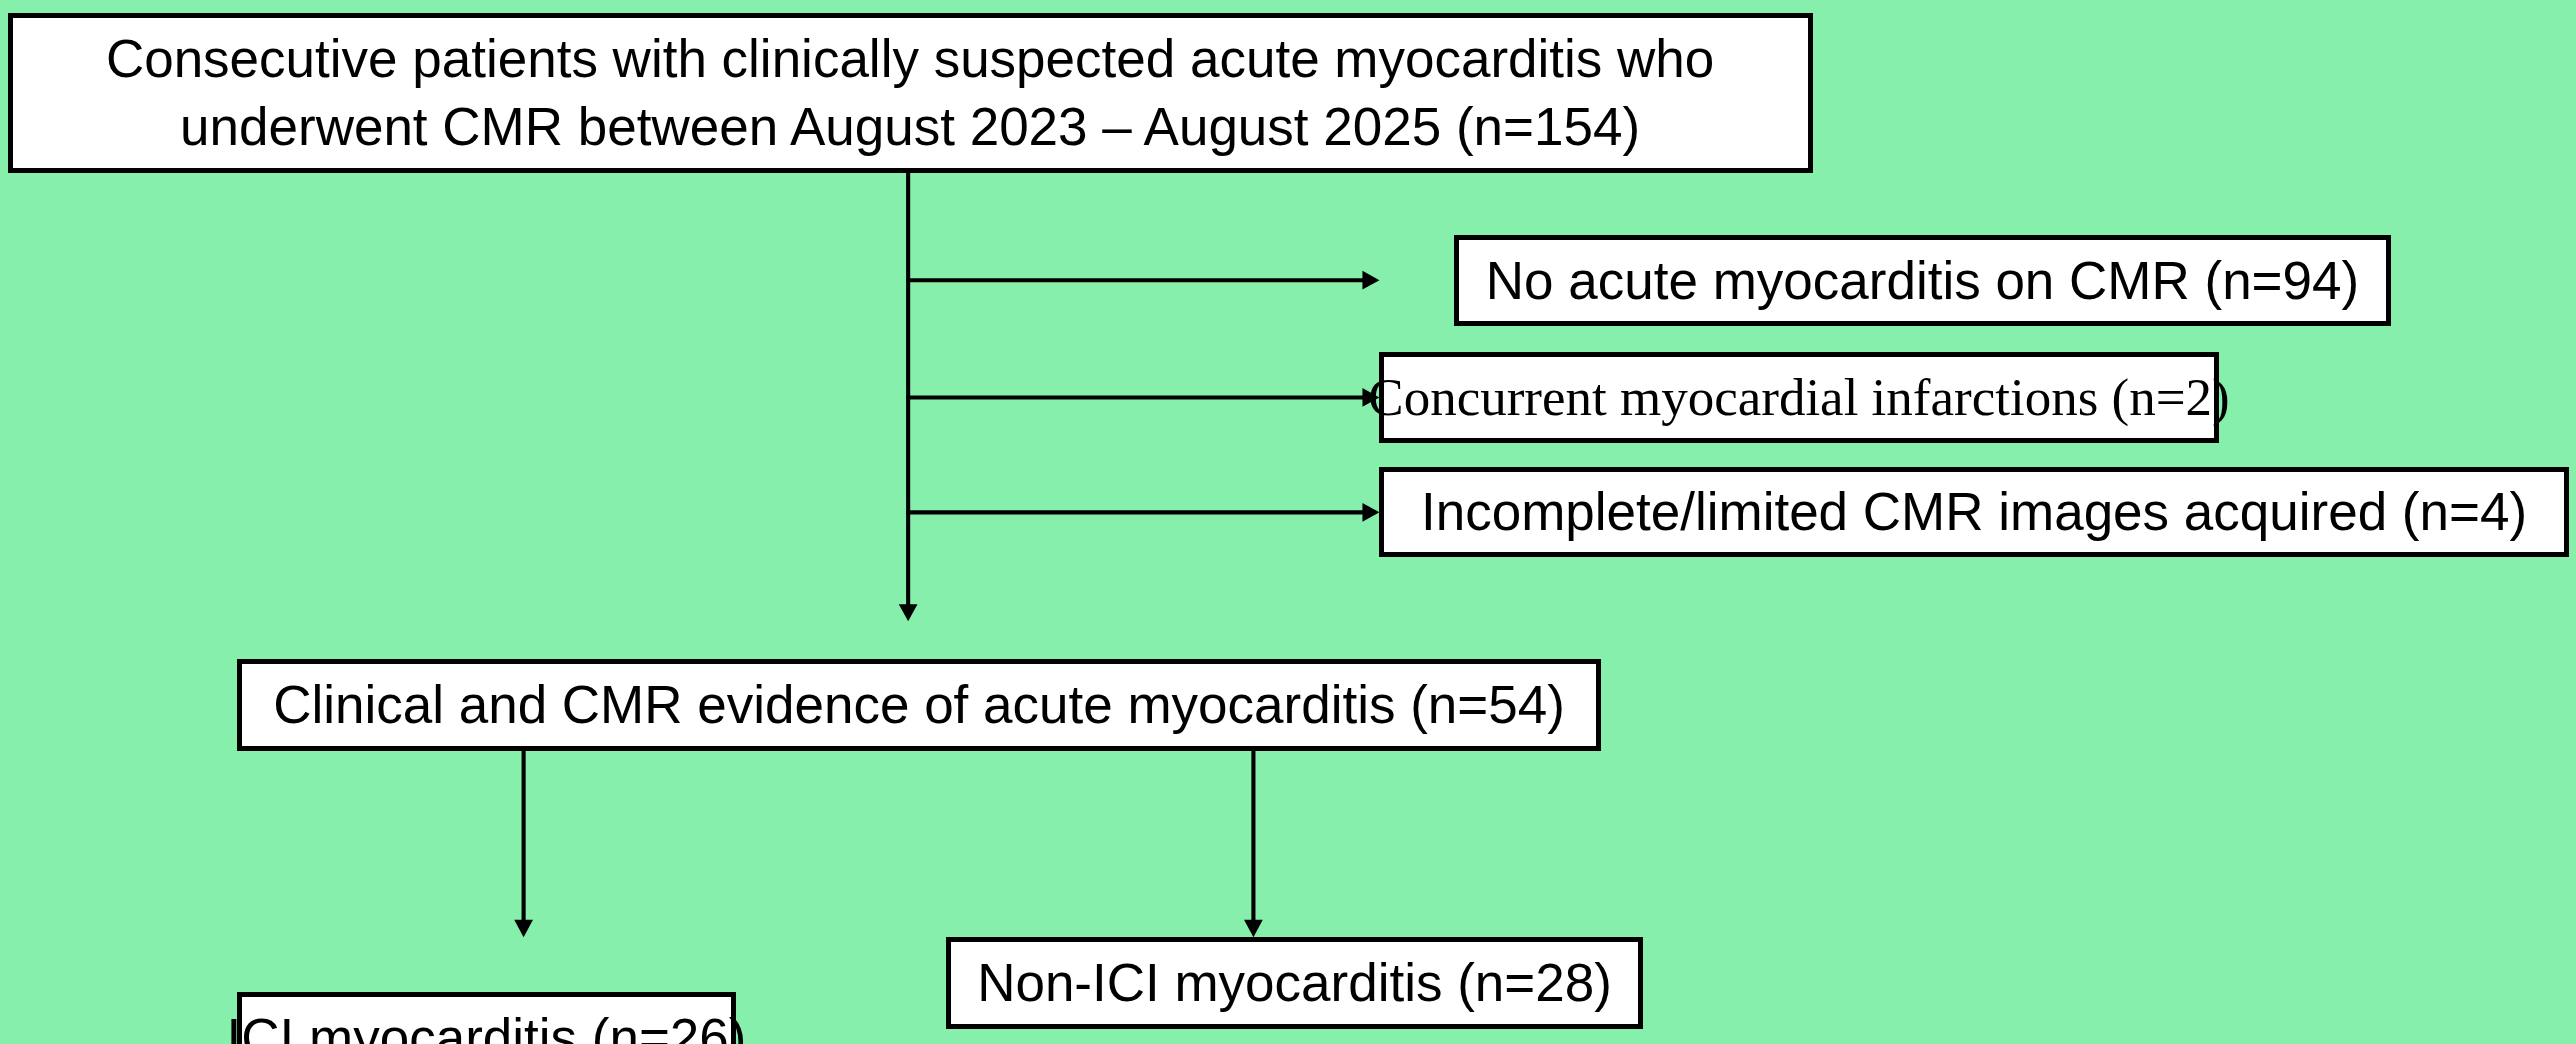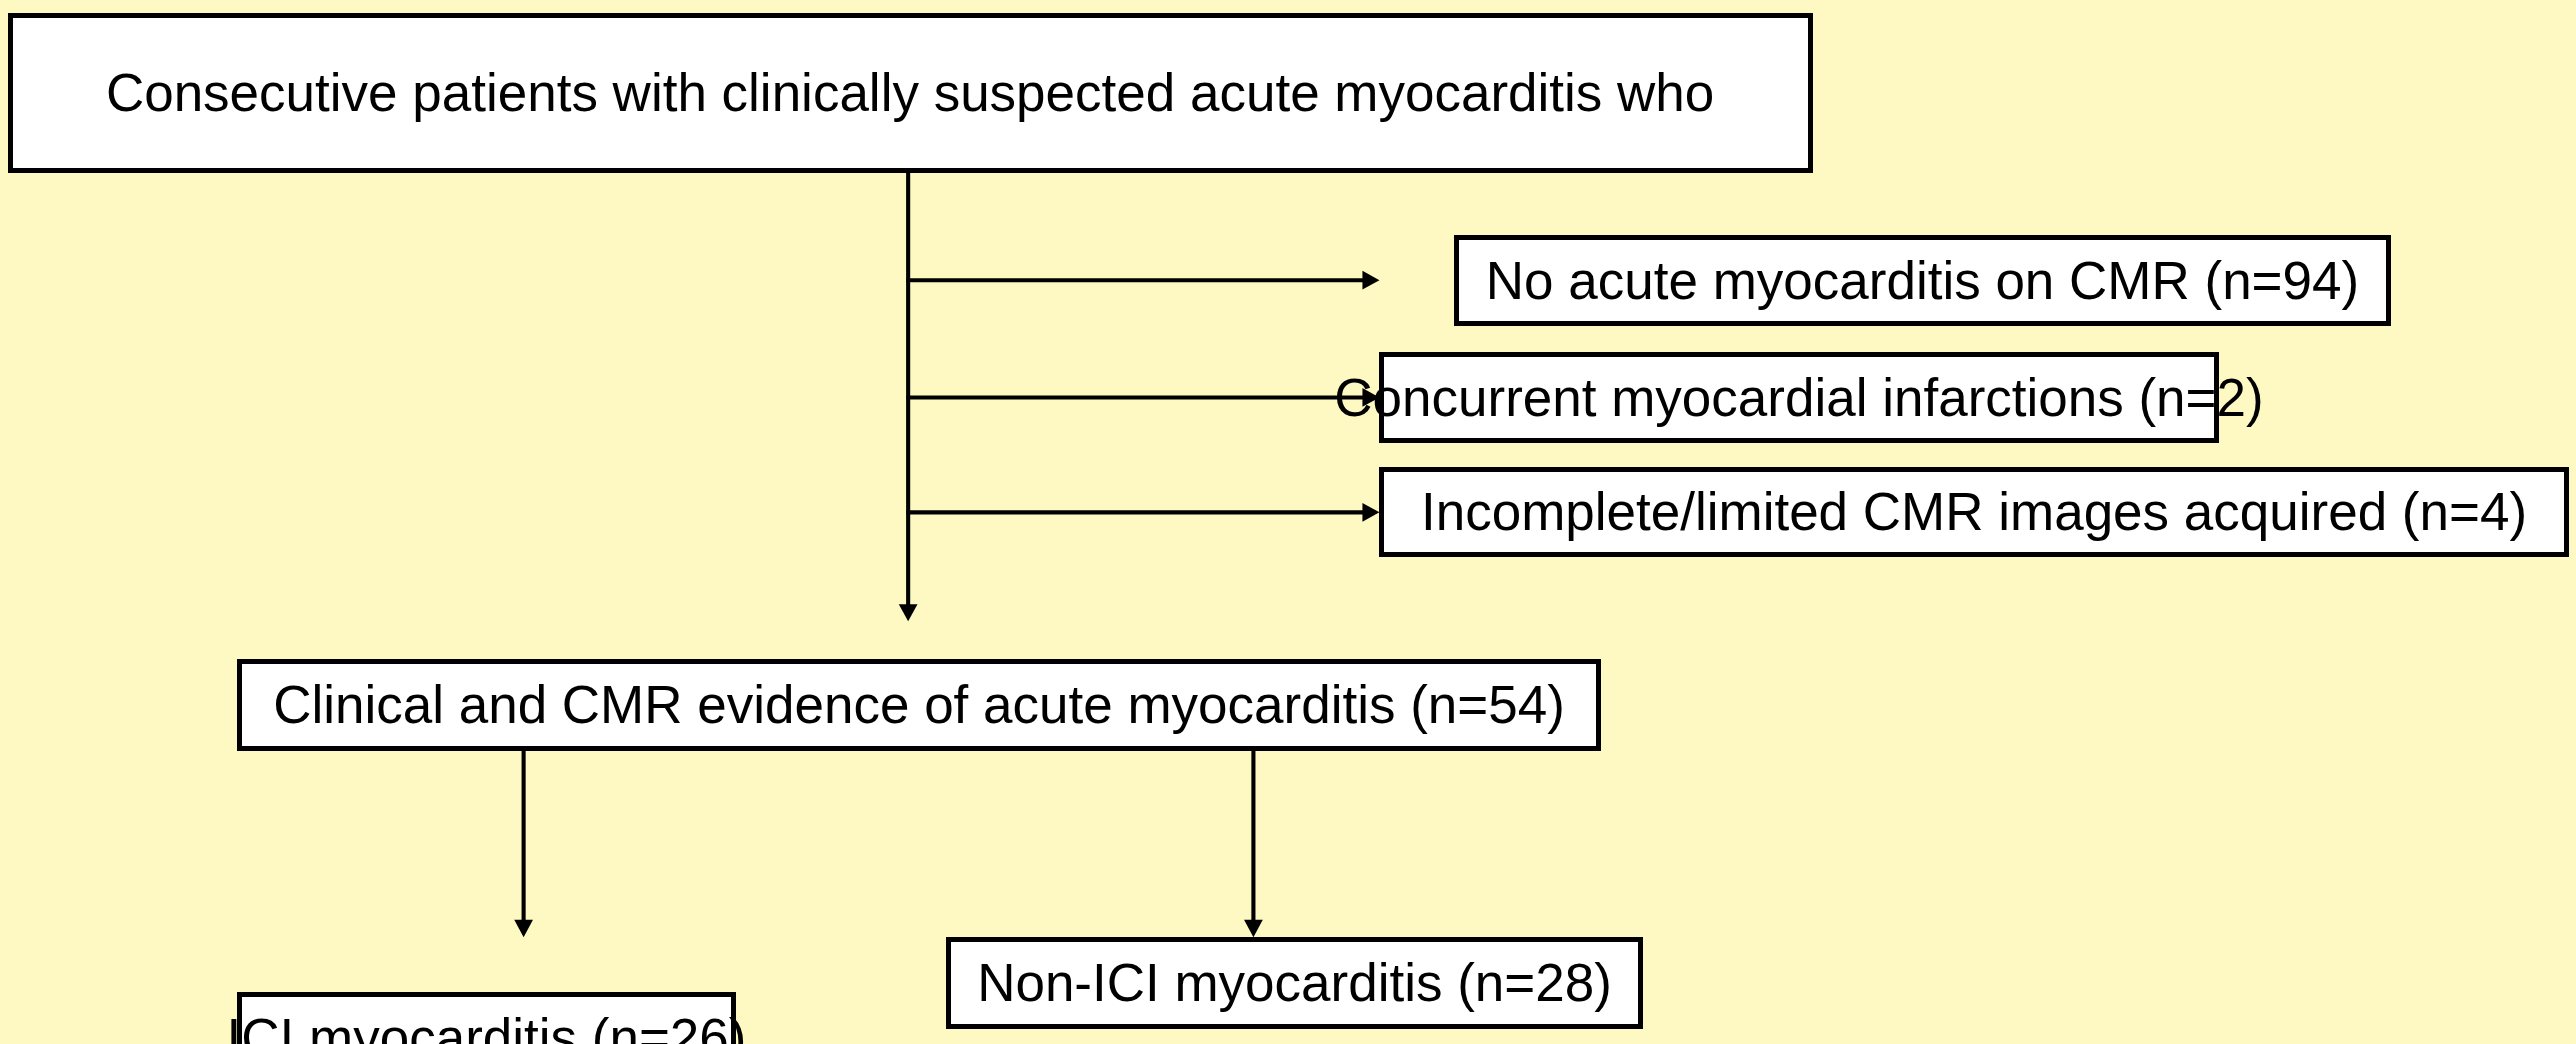--- a/index.html
+++ b/index.html
@@ -4,21 +4,21 @@
 <style>
   html, body {
     margin: 0;
     padding: 0;
     background: #ffffff;
   }
   #canvas {
     position: relative;
     width: 2576px;
     height: 1044px;
-    background: #fef9c3;
+    background: #86efac;
     font-family: "Liberation Sans", sans-serif;
     color: #000000;
     overflow: hidden;
   }
   #arrow-layer {
     position: absolute;
     left: 0;
     top: 0;
     width: 2576px;
     height: 1044px;
@@ -34,21 +34,21 @@
     justify-content: center;
     text-align: center;
     font-size: 53px;
     line-height: 1.28;
     white-space: nowrap;
   }
   .flow-box span { display: block; }
 
   #box-screened   { left: 7.6px;   top: 13px;   width: 1805px; height: 160px; }
   #box-no-acute   { left: 1454px; top: 235px;  width: 937px; height: 91px; }
-  #box-infarction { left: 1379px; top: 352px;  width: 840px; height: 91px; }
+  #box-infarction { left: 1379px; top: 352px;  width: 840px; height: 91px; font-family: Liberation Serif, serif; }
   #box-incomplete { left: 1379px; top: 467px;  width: 1190px; height: 90px; }
   #box-included   { left: 237px;  top: 621px; width: 1364px; height: 92px; margin-top: 38px; }
   #box-ici        { left: 237px;  top: 992px; width: 499px;  height: 92px; }
   #box-non-ici    { left: 902px; top: 937px; width: 697px; height: 92px; margin-left: 44px; }
 
   .connector {
     stroke: #000000;
     stroke-width: 7;
     fill: none;
   }
@@ -78,20 +78,21 @@
 
     <line class="connector" x1="893" y1="1215" x2="893" y2="1570"></line>
     <polygon class="arrowhead" points="893,1599 877,1569 909,1569"></polygon>
 
     <line class="connector" x1="2138" y1="1215" x2="2138" y2="1570"></line>
     <polygon class="arrowhead" points="2138,1599 2122,1569 2154,1569"></polygon>
   </svg>
 
   <div class="flow-box" id="box-screened">
     <span>Consecutive patients with clinically suspected acute myocarditis who</span>
+    <span>underwent CMR between August 2023 – August 2025 (n=154)</span>
   </div>
 
   <div class="flow-box" id="box-no-acute">
     <span>No acute myocarditis on CMR (n=94)</span>
   </div>
 
   <div class="flow-box" id="box-infarction">
     <span>Concurrent myocardial infarctions (n=2)</span>
   </div>
 

